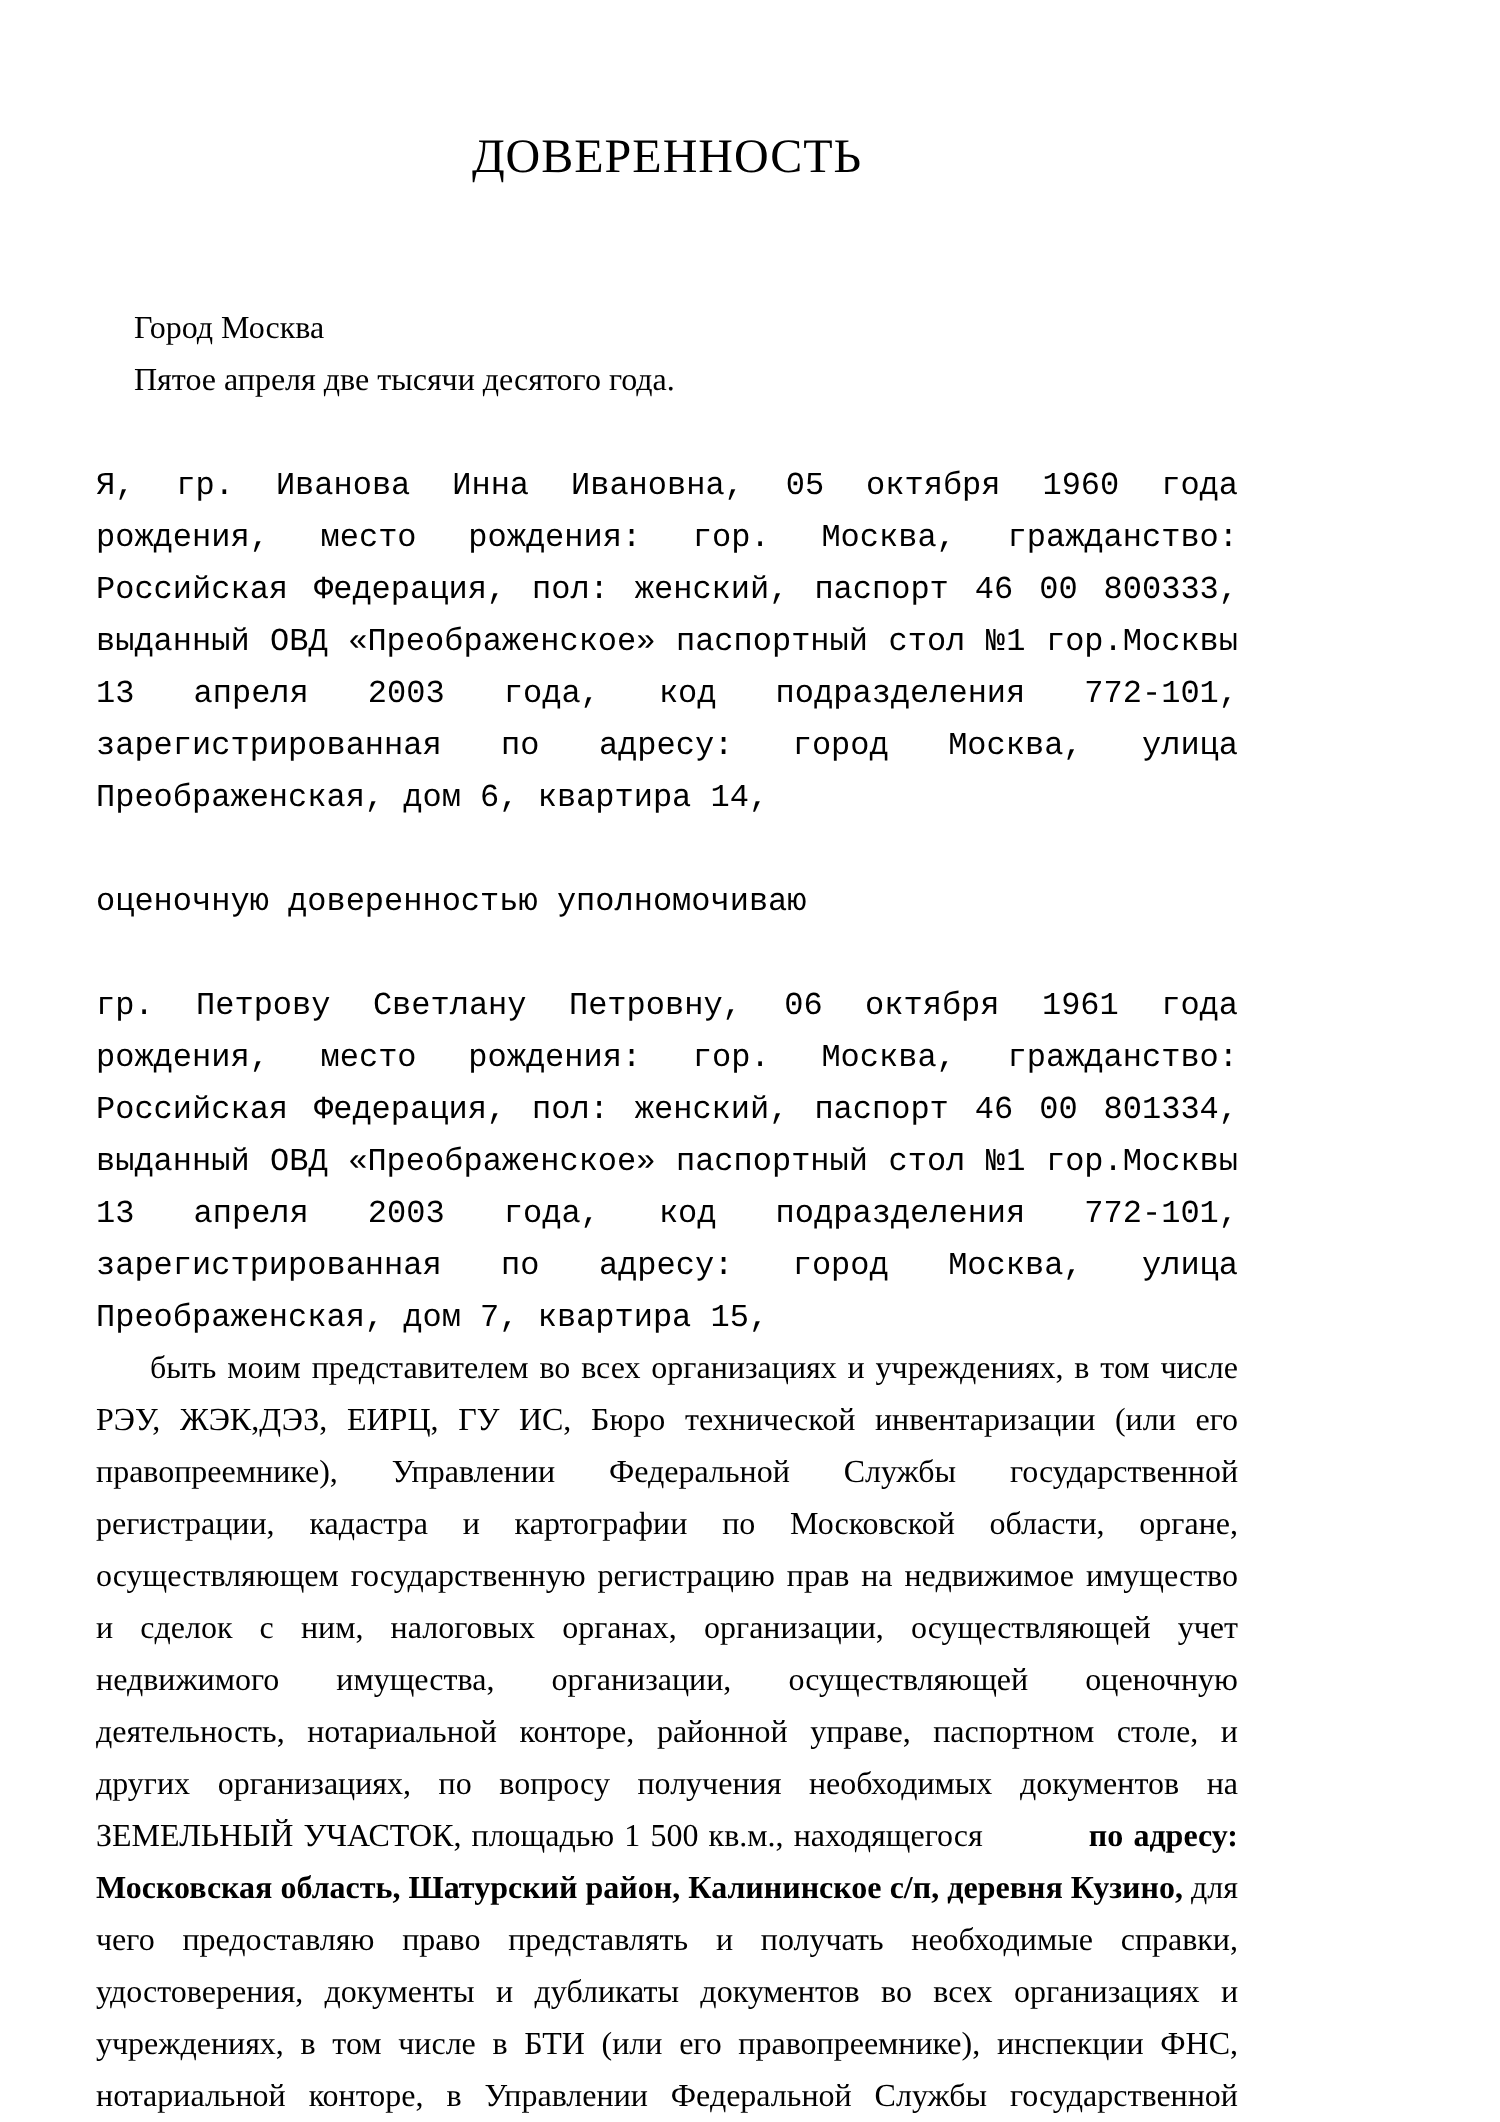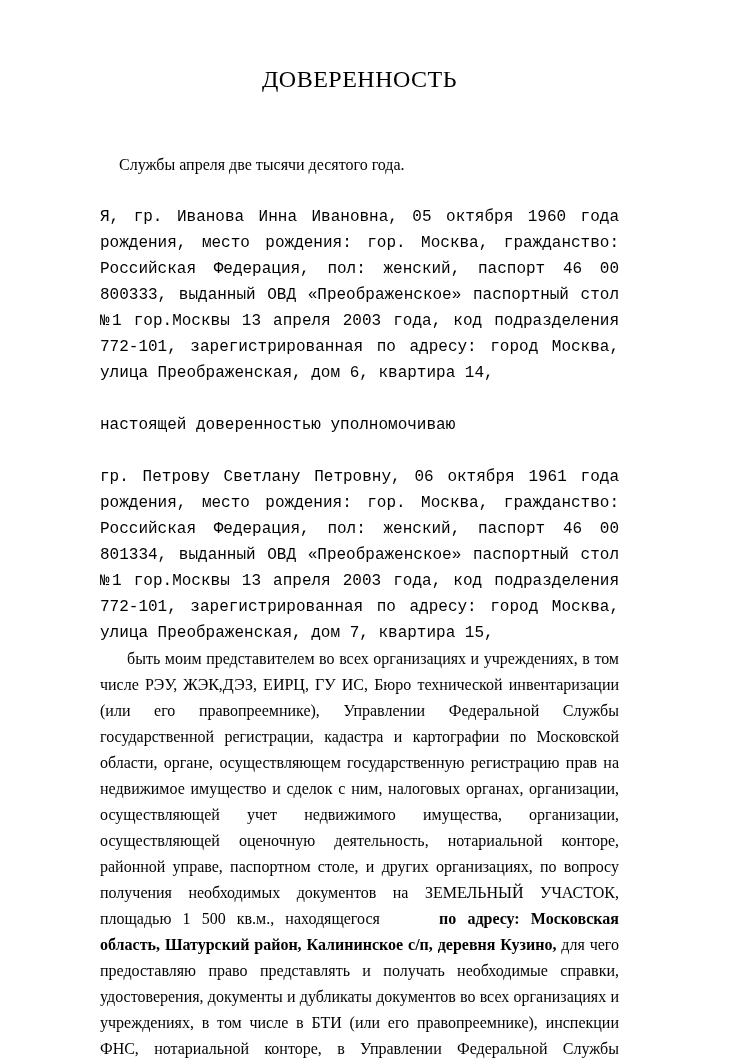--- a/index.html
+++ b/index.html
@@ -7,21 +7,21 @@
     padding: 0;
     background: #ffffff;
   }
   .page {
     position: relative;
     width: 674px;
     height: 1061px;
     box-sizing: border-box;
     background: #ffffff;
     color: #000000;
-    padding: 64px 55px 0 100px;
+    padding: 64px 55px 0 48px;
     font-family: "Liberation Serif", "DejaVu Serif", serif;
     font-size: 16px;
     line-height: 26px;
     overflow: hidden;
   }
   .doc-title {
     margin: 0 0 58px 0;
     font-size: 24px;
     line-height: 30px;
     font-weight: 400;
@@ -50,24 +50,25 @@
     margin-left: 48px;
   }
 </style>
 </head>
 <body>
 
 <div class="page">
 
   <h1 class="doc-title">ДОВЕРЕННОСТЬ</h1>
 
+  <p class="hdr-line">Город Москва</p>
 
-  <p class="hdr-line">Службы апреля две тысячи десятого года.</p>
+  <p class="hdr-line">Пятое апреля две тысячи десятого года.</p>
 
   <p class="body-par">Я, гр. Иванова Инна Ивановна, 05 октября 1960 года рождения, место рождения: гор. Москва, гражданство: Российская Федерация, пол: женский, паспорт 46 00 800333, выданный ОВД «Преображенское» паспортный стол №1 гор.Москвы 13 апреля 2003 года, код подразделения 772-101, зарегистрированная по адресу: город Москва, улица Преображенская, дом 6, квартира 14,</p>
 
-  <p class="body-par">настоящей доверенностью уполномочиваю</p>
+  <p class="body-par">оценочную доверенностью уполномочиваю</p>
 
   <p class="body-par">гр. Петрову Светлану Петровну, 06 октября 1961 года рождения, место рождения: гор. Москва, гражданство: Российская Федерация, пол: женский, паспорт 46 00 801334, выданный ОВД «Преображенское» паспортный стол №1 гор.Москвы 13 апреля 2003 года, код подразделения 772-101, зарегистрированная по адресу: город Москва, улица Преображенская, дом 7, квартира 15,</p>
 
   <p class="powers-par"><span>быть моим  представителем во всех организациях и учреждениях, в том числе РЭУ, ЖЭК,ДЭЗ, ЕИРЦ, ГУ ИС, Бюро технической инвентаризации (или его правопреемнике), Управлении Федеральной Службы государственной регистрации, кадастра и картографии по Московской области, органе, осуществляющем государственную регистрацию прав на недвижимое имущество и сделок с ним, налоговых органах, организации, осуществляющей учет недвижимого имущества, организации, осуществляющей оценочную деятельность, нотариальной конторе, районной управе, паспортном столе, и других организациях, по вопросу получения необходимых документов на ЗЕМЕЛЬНЫЙ УЧАСТОК, площадью 1 500 кв.м., находящегося </span><span class="bold-seg">по адресу: Московская область, Шатурский район, Калининское с/п, деревня Кузино,</span><span> для чего предоставляю право представлять и получать необходимые справки, удостоверения, документы и дубликаты документов во всех организациях и учреждениях, в том числе в БТИ (или его правопреемнике), инспекции ФНС, нотариальной конторе, в Управлении Федеральной Службы государственной регистрации, кадастра и картографии по Московской области. органе, осуществляющем государственную регистрацию прав на недвижимое  имущество и сделок с ним, районном комитете по земельным ресурсам и землеустройству, Отделе</span></p>
 
 </div>
 
 </body></html>

